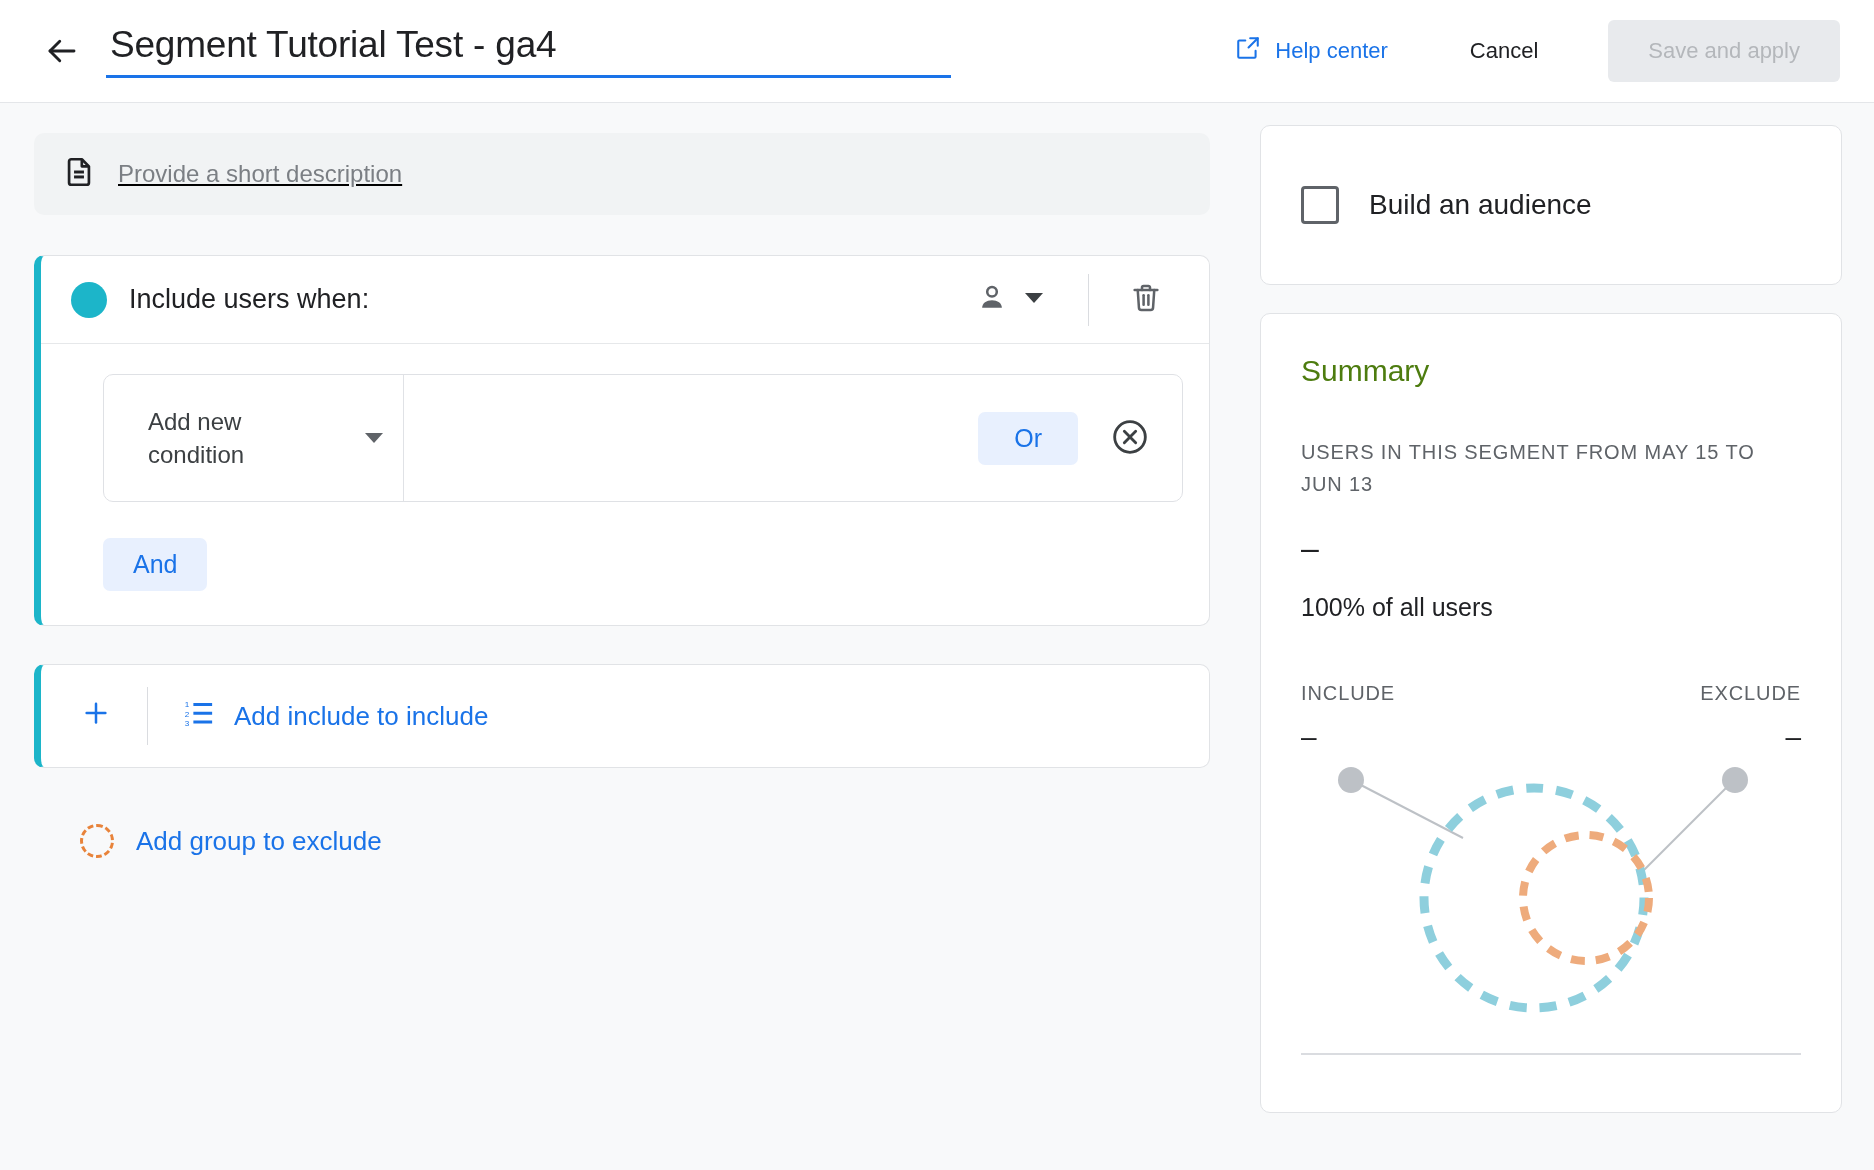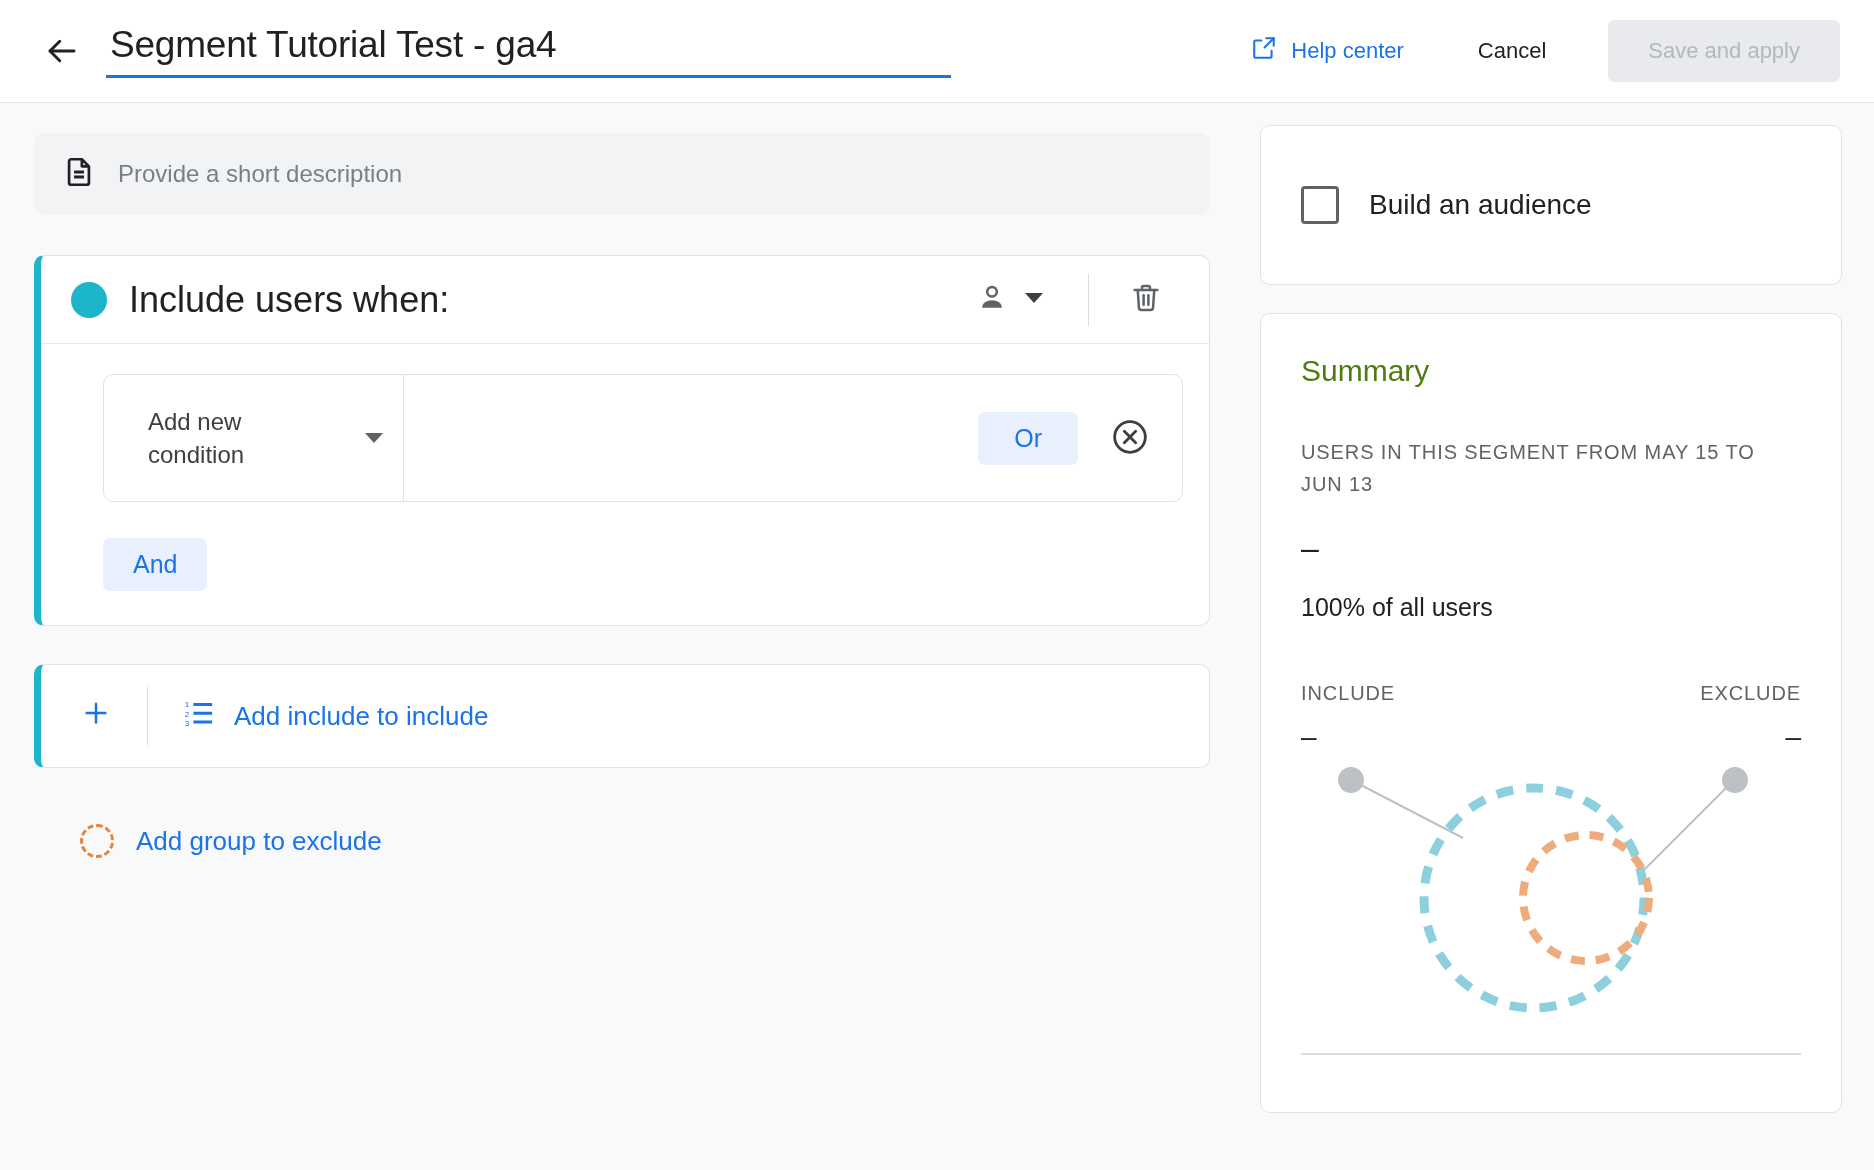--- a/index.html
+++ b/index.html
@@ -54,21 +54,21 @@
     position: absolute;
     left: 0; right: 0; bottom: 0;
     height: 3px;
     background: #1a73e8;
   }
 
   .header-right {
     margin-left: auto;
     display: flex;
     align-items: center;
-    gap: 4px;
+    gap: 12px;
   }
   .help-link {
     display: flex;
     align-items: center;
     gap: 14px;
     color: #1a73e8;
     font-size: 22px;
     text-decoration: none;
     padding: 12px 16px;
     cursor: pointer;
@@ -120,20 +120,21 @@
   .desc-box {
     display: flex;
     align-items: center;
     gap: 22px;
     background: #f1f3f4;
     border-radius: 10px;
     height: 82px;
     padding: 0 28px;
     margin-bottom: 40px;
     cursor: text;
+    text-decoration: underline;
   }
   .desc-placeholder {
     color: #7b7f84;
     font-size: 24px;
   }
 
   
   .cond-card {
     background: #ffffff;
     border: 1px solid #e1e3e6;
@@ -149,21 +150,21 @@
     padding: 0 36px 0 30px;
     border-bottom: 1px solid #e6e8ea;
   }
   .dot-teal {
     width: 36px; height: 36px;
     border-radius: 50%;
     background: #1cb5c9;
     flex: 0 0 auto;
   }
   .cond-head-label {
-    font-size: 36px;
+    font-size: 27px;
     color: #202124;
     margin-left: 22px;
     font-weight: 400;
   }
   .head-actions {
     margin-left: auto;
     display: flex;
     align-items: center;
   }
   .scope-select {

